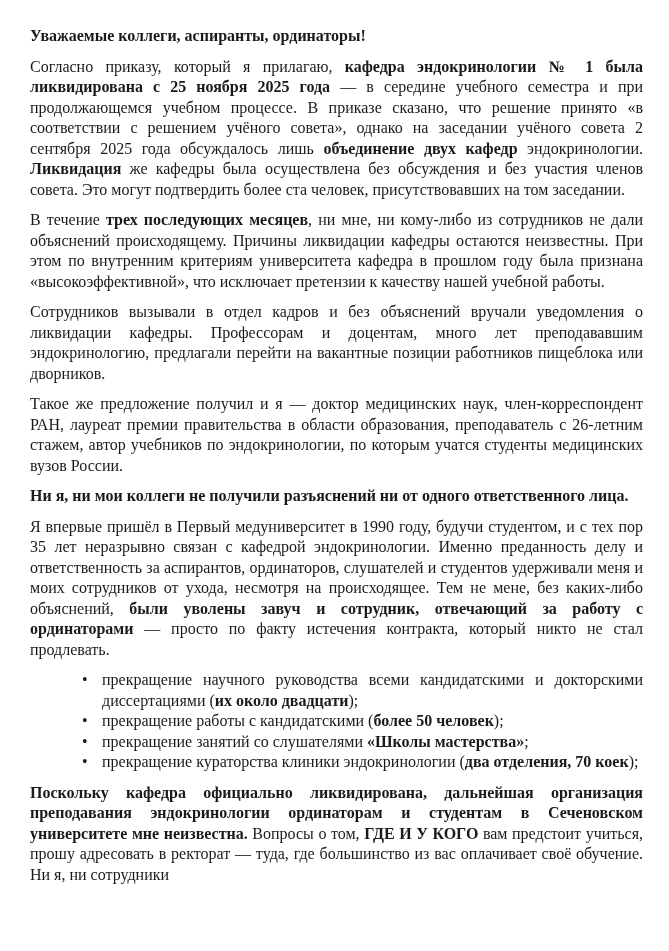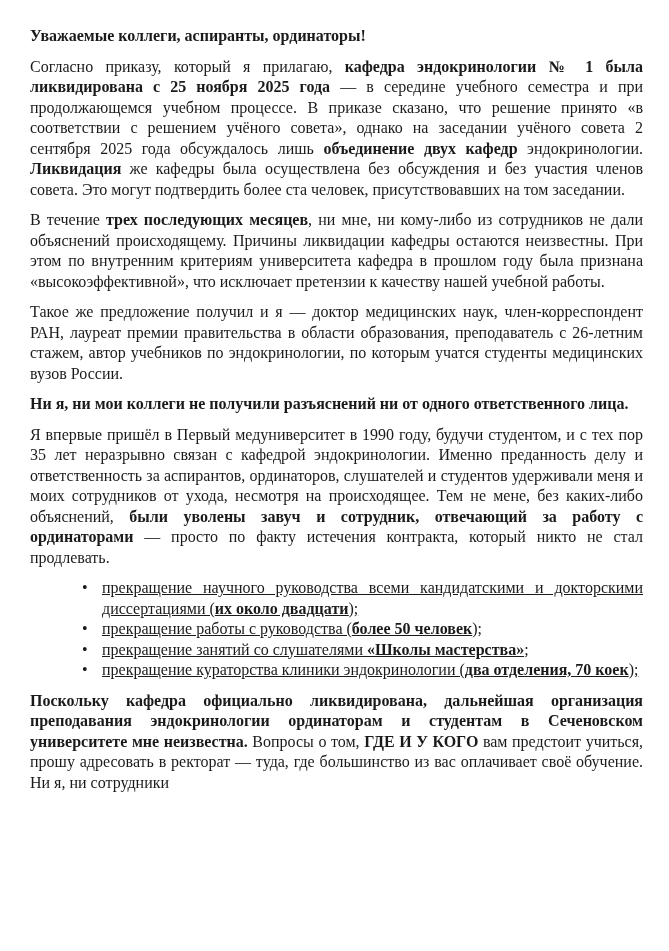--- a/index.html
+++ b/index.html
@@ -24,41 +24,41 @@
   .b { font-weight: bold; }
   .u { }
   ul.bullets {
     margin: 0 0 10px 0;
     padding: 0 0 0 47px;
     list-style: none;
   }
   ul.bullets li {
     position: relative;
     padding-left: 25px;
-    text-decoration: underline;
   }
   ul.bullets li::before {
     content: "\2022";
     position: absolute;
     left: 5px;
     top: 0;
   }
 </style>
 </head>
 <body>
 
 <div class="page">
   <p class="b">Уважаемые коллеги, аспиранты, ординаторы!</p>
   <div>
       <p><span>Согласно приказу, который я прилагаю, </span><span class="b">кафедра эндокринологии № 1 была ликвидирована с 25 ноября 2025 года</span><span> — в середине учебного семестра и при продолжающемся учебном процессе. В приказе сказано, что решение принято «в соответствии с решением учёного совета», однако на заседании учёного совета 2 сентября 2025 года обсуждалось лишь </span><span class="b u">объединение двух кафедр</span><span> эндокринологии. </span><span class="b u">Ликвидация</span><span> же кафедры была осуществлена без обсуждения и без участия членов совета. Это могут подтвердить более ста человек, присутствовавших на том заседании.</span></p>
       <p><span>В течение </span><span class="b u">трех последующих месяцев</span><span>, ни мне, ни кому-либо из сотрудников не дали объяснений происходящему. Причины ликвидации кафедры остаются неизвестны. При этом по внутренним критериям университета кафедра в прошлом году была признана «высокоэффективной», что исключает претензии к качеству нашей учебной работы.</span></p>
+      <p><span>Сотрудников вызывали в отдел кадров и без объяснений вручали уведомления о ликвидации кафедры. Профессорам и доцентам, много лет преподававшим эндокринологию, предлагали перейти на вакантные позиции работников пищеблока или дворников.</span></p>
       <p><span>Такое же предложение получил и я — доктор медицинских наук, член-корреспондент РАН, лауреат премии правительства в области образования, преподаватель с 26-летним стажем, автор учебников по эндокринологии, по которым учатся студенты медицинских вузов России.</span></p>
       <p class="b"><span>Ни я, ни мои коллеги не получили разъяснений ни от одного ответственного лица.</span></p>
       <p><span>Я впервые пришёл в Первый медуниверситет в 1990 году, будучи студентом, и с тех пор 35 лет неразрывно связан с кафедрой эндокринологии. Именно преданность делу и ответственность за аспирантов, ординаторов, слушателей и студентов удерживали меня и моих сотрудников от ухода, несмотря на происходящее. Тем не мене, без каких-либо объяснений, </span><span class="b">были уволены завуч и сотрудник, отвечающий за работу с ординаторами</span><span> — просто по факту истечения контракта, который никто не стал продлевать.</span></p>
       <ul class="bullets">
         <li><span>прекращение научного руководства всеми кандидатскими и докторскими диссертациями (</span><span class="b">их около двадцати</span><span>);</span></li>
-        <li><span>прекращение работы с руководства (</span><span class="b">более 50 человек</span><span>);</span></li>
+        <li><span>прекращение работы с кандидатскими (</span><span class="b">более 50 человек</span><span>);</span></li>
         <li><span>прекращение занятий со слушателями </span><span class="b">«Школы мастерства»</span><span>;</span></li>
         <li><span>прекращение кураторства клиники эндокринологии (</span><span class="b">два отделения, 70 коек</span><span>);</span></li>
       </ul>
       <p><span class="b">Поскольку кафедра официально ликвидирована, дальнейшая организация преподавания эндокринологии ординаторам и студентам в Сеченовском университете мне неизвестна.</span><span> Вопросы о том, </span><span class="b">ГДЕ И У КОГО</span><span> вам предстоит учиться, прошу адресовать в ректорат — туда, где большинство из вас оплачивает своё обучение. Ни я, ни сотрудники</span></p>
     </div>
 </div>
 
 </body></html>

